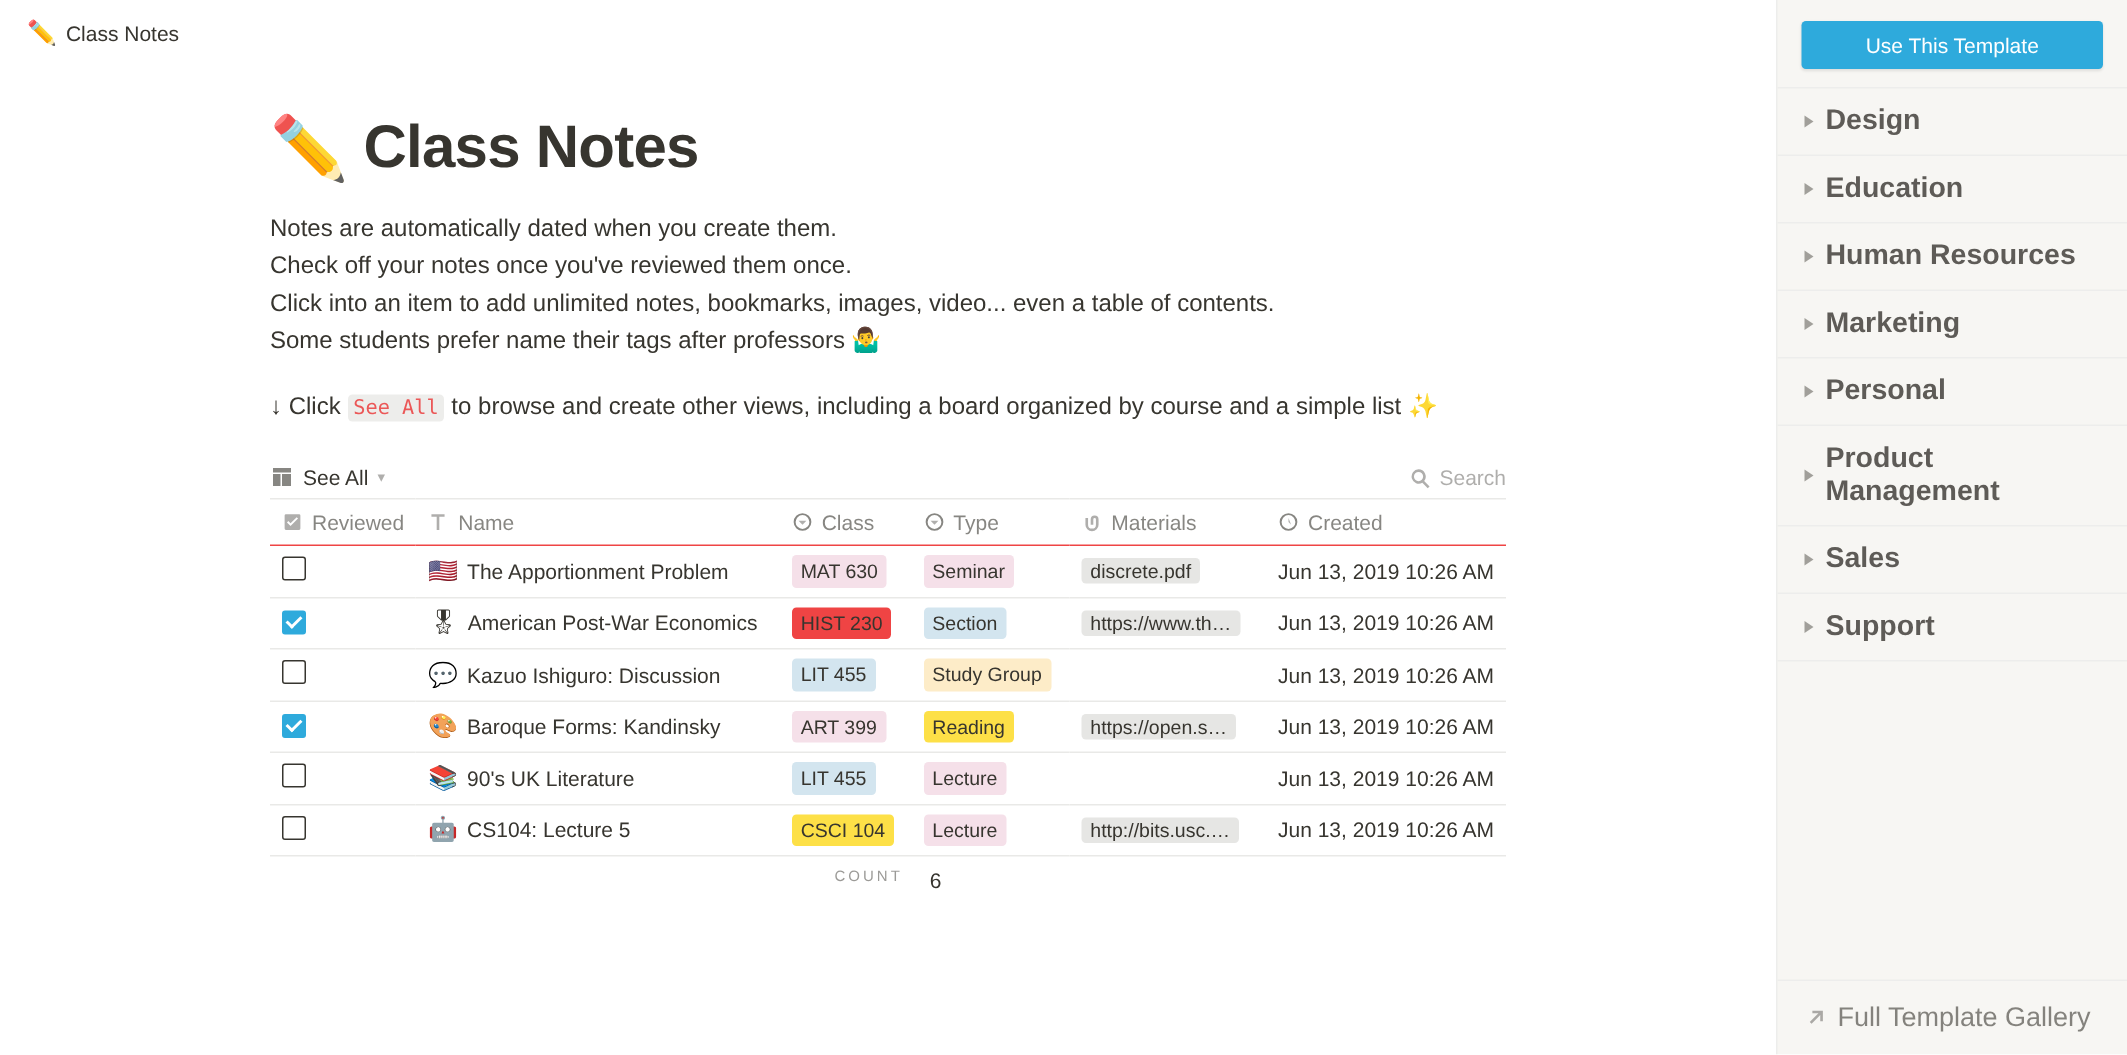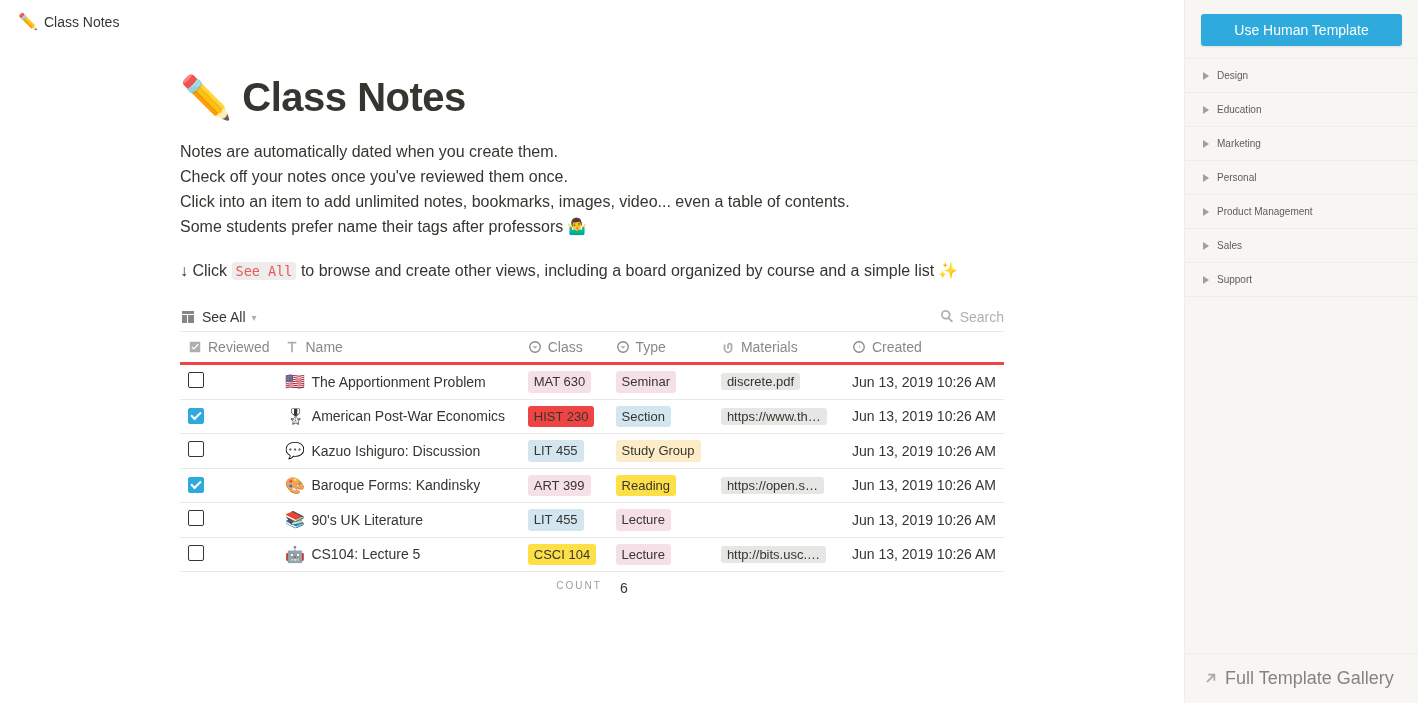--- a/index.html
+++ b/index.html
@@ -71,37 +71,37 @@
       align-items: center;
       gap: 6px;
       font-size: 14px;
       color: rgb(55,53,47);
       cursor: pointer;
     }
     .view-switch .icon { width: 16px; height: 16px; fill: rgba(55,53,47,0.6); }
     .chevron-down { font-size: 10px; color: rgba(55,53,47,0.4); }
     .search {
       display: flex;
-      align-items: flex-start;
+      align-items: flex-end;
       gap: 6px;
       color: rgba(55,53,47,0.4);
       font-size: 14px;
     }
     .search svg { width: 14px; height: 14px; fill: rgba(55,53,47,0.4); }
     table {
       width: 100%;
       border-collapse: collapse;
       font-size: 14px;
     }
     thead th {
       text-align: center;
       font-weight: 400;
       color: rgba(55,53,47,0.6);
       border-top: 1px solid rgb(233,233,231);
-      border-bottom: 3px solid #ef4444;
+      border-bottom: 1px solid #ef4444;
       padding: 7px 8px;
       font-size: 14px;
     }
     thead th .hdr {
       display: flex;
       align-items: center;
       gap: 6px;
     }
     thead th svg { width: 14px; height: 14px; fill: rgba(55,53,47,0.4); flex-shrink: 0; }
     tbody td {
@@ -201,23 +201,24 @@
       cursor: pointer;
       box-shadow: rgba(15,15,15,0.1) 0px 1px 2px;
     }
     .cat-list { flex: 1; }
     .cat-item {
       display: flex;
       align-items: center;
       gap: 8px;
       padding: 11px 18px;
       border-bottom: 1px solid rgb(237,237,236);
-      font-size: 10px;
+      font-size: 19px;
       color: rgba(55,53,47,0.8);
       cursor: pointer;
+      font-weight: bold;
     }
     .cat-item:first-child { border-top: 1px solid rgb(237,237,236); }
     .cat-item .tri {
       width: 0; height: 0;
       border-top: 4.5px solid transparent;
       border-bottom: 4.5px solid transparent;
       border-left: 6px solid rgba(55,53,47,0.45);
     }
     .gallery-link {
       border-top: 1px solid rgb(237,237,236);
@@ -410,29 +411,33 @@
         </tbody>
     </table>
     <div class="count-row">
       <span class="count-label">COUNT</span>
       <span class="count-val">6</span>
     </div>
   </div>
 </div>
 
 <div class="sidebar">
-  <button class="use-btn">Use Human Template</button>
+  <button class="use-btn">Use This Template</button>
   <div class="cat-list" id="cats">
       <div class="cat-item">
         <span class="tri"></span>
         <span>Design</span>
       </div>
       <div class="cat-item">
         <span class="tri"></span>
         <span>Education</span>
+      </div>
+      <div class="cat-item">
+        <span class="tri"></span>
+        <span>Human Resources</span>
       </div>
       <div class="cat-item">
         <span class="tri"></span>
         <span>Marketing</span>
       </div>
       <div class="cat-item">
         <span class="tri"></span>
         <span>Personal</span>
       </div>
       <div class="cat-item">

